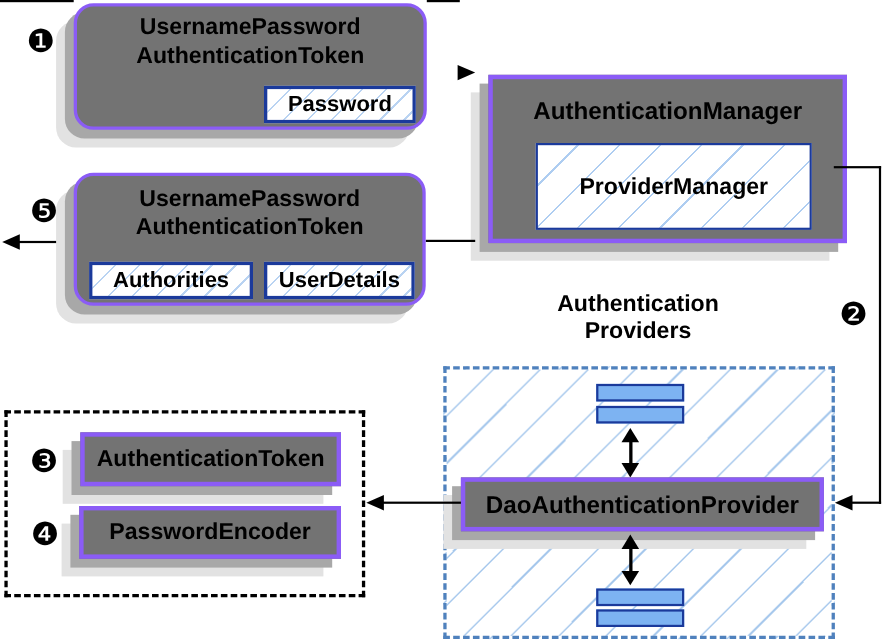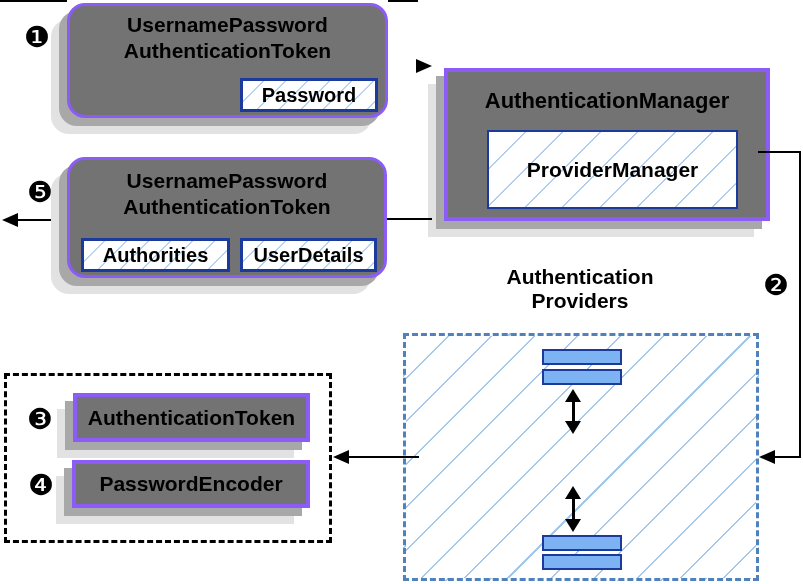--- a/index.html
+++ b/index.html
@@ -107,20 +107,23 @@
 
   <div class="abs bar" style="left:542px;top:349px;"></div>
   <div class="abs bar" style="left:542px;top:369px;"></div>
 
   <div class="abs dbl-arrow" style="left:563px;top:389px;height:45px;">
     <div class="head-up"></div>
     <div class="stem"></div>
     <div class="head-down"></div>
   </div>
 
+  <div class="abs blue-box flex-center" style="left:419px;top:434px;width:330px;height:49px;">
+    <span class="bold-label" style="font-size:22px;">DaoAuthenticationProvider</span>
+  </div>
 
   <div class="abs dbl-arrow" style="left:563px;top:486px;height:46px;">
     <div class="head-up"></div>
     <div class="stem"></div>
     <div class="head-down"></div>
   </div>
 
   <div class="abs bar" style="left:542px;top:535px;"></div>
   <div class="abs bar" style="left:542px;top:554px;"></div>
 

